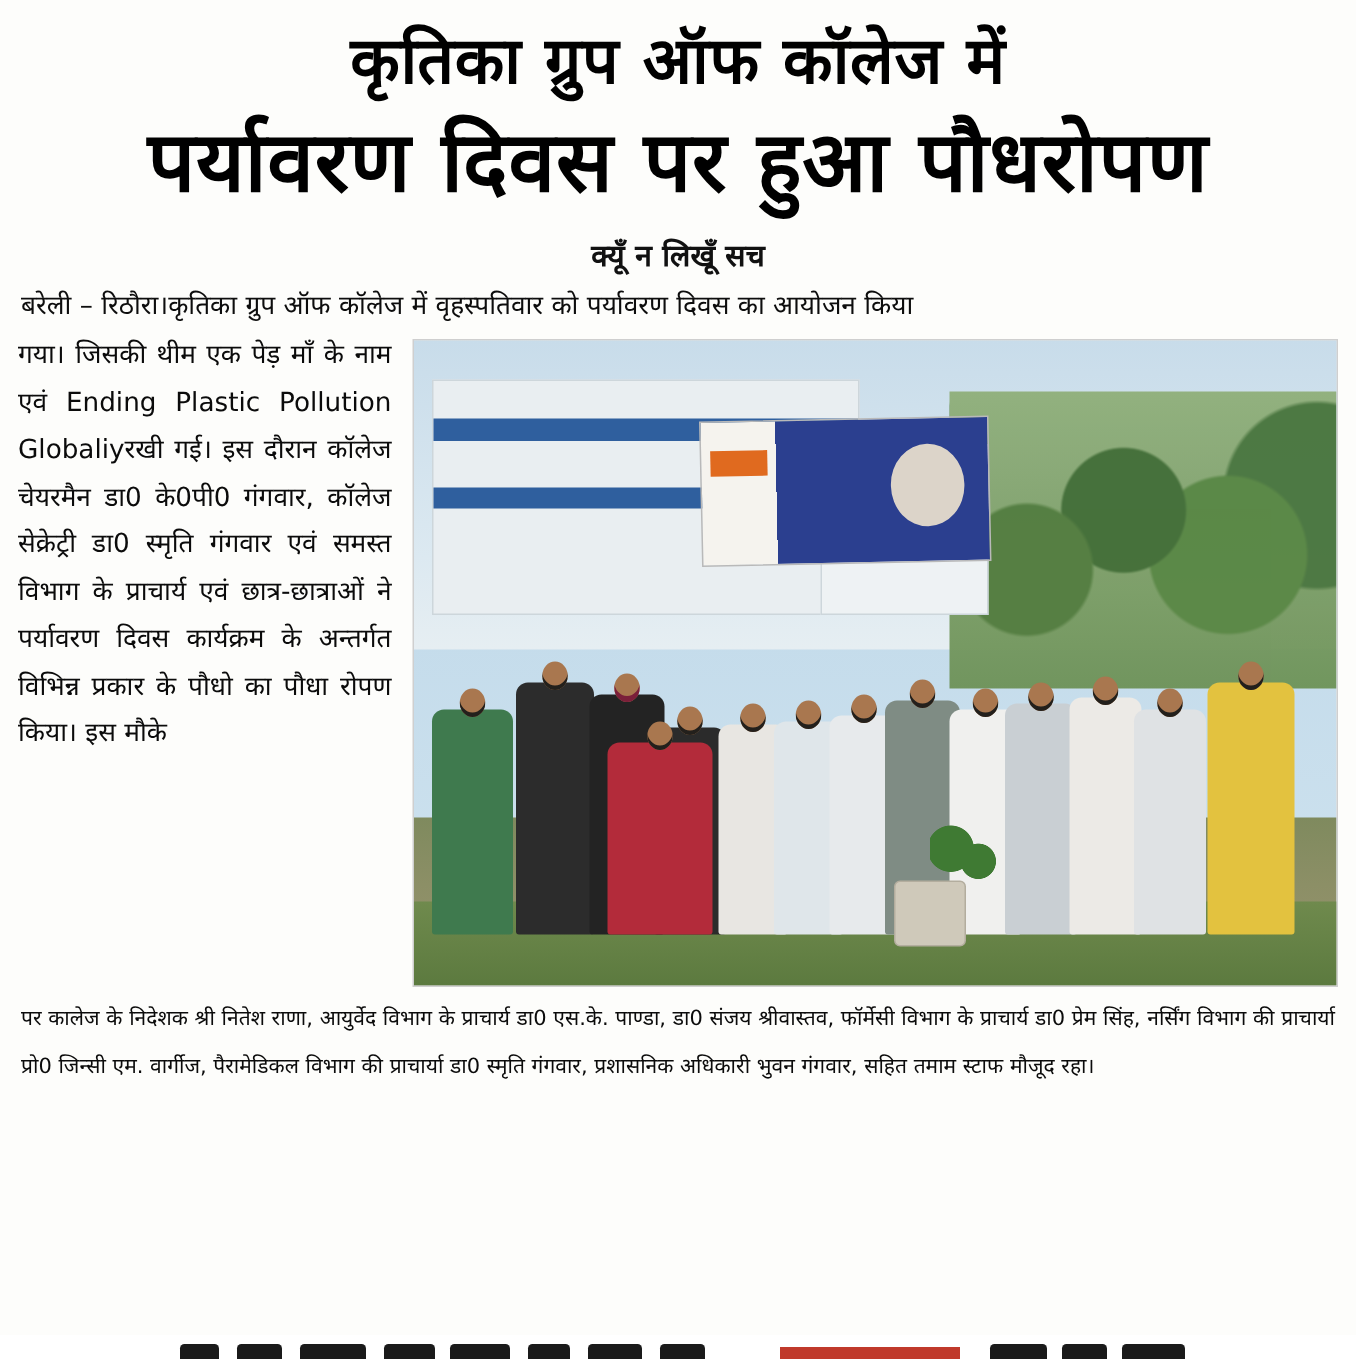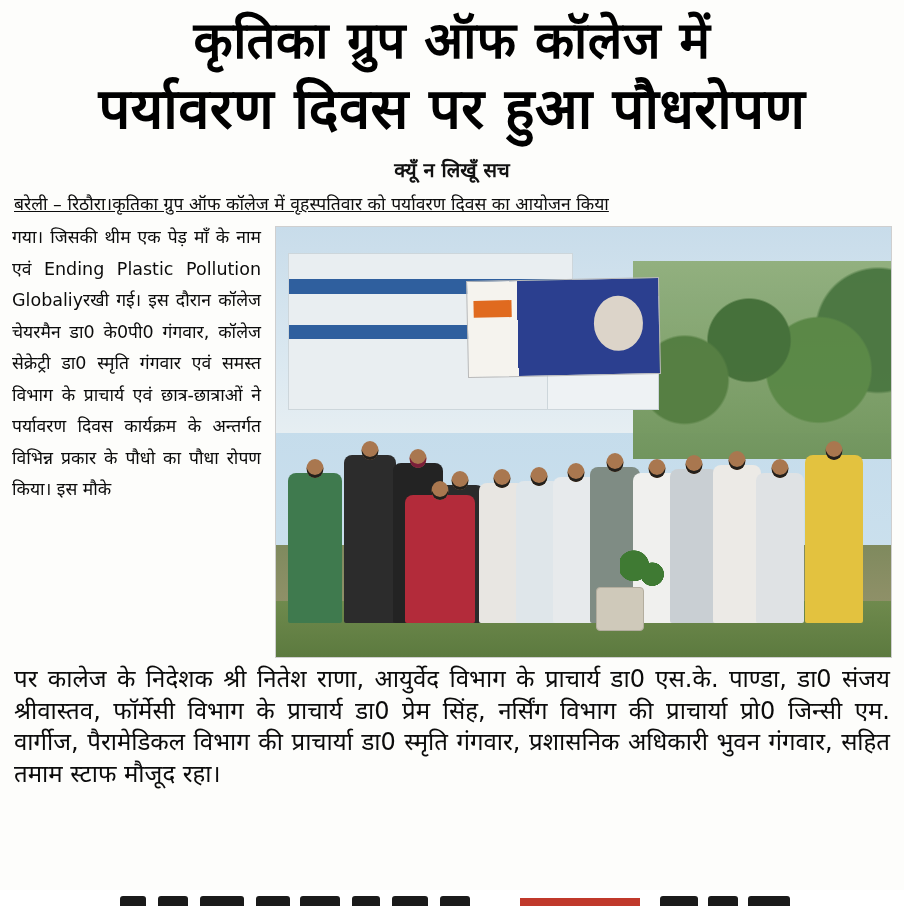--- a/index.html
+++ b/index.html
@@ -26,21 +26,21 @@
 
   
   .headline {
     text-align: center;
     font-family: "DejaVu Sans", "Liberation Sans", sans-serif;
     font-weight: 700;
     color: #000;
     letter-spacing: 0.5px;
   }
   .headline .line1 {
-    font-size: 51px;
+    font-size: 43px;
     line-height: 62px;
     white-space: nowrap;
   }
   .headline .line2 {
     font-size: 56px;
     line-height: 62px;
     white-space: nowrap;
     margin-top: 6px;
   }
 
@@ -55,21 +55,20 @@
   }
 
   
   .body-text {
     font-family: "DejaVu Sans", "Liberation Sans", sans-serif;
     font-size: 17.5px;
     line-height: 31px;
     color: #0d0d0d;
     text-align: justify;
     text-justify: inter-word;
-    text-decoration: underline;
   }
 
   .lead {
     margin: 0 0 2px 0;
     padding: 0 2px;
   }
 
   
   .photo-wrap {
     position: relative;
@@ -88,21 +87,21 @@
   .col-left {
     font-family: "DejaVu Sans", "Liberation Sans", sans-serif;
     font-size: 17.5px;
     line-height: 31.5px;
     text-align: justify;
   }
   .tail {
     clear: both;
     margin-top: 2px;
     font-family: "DejaVu Sans", "Liberation Sans", sans-serif;
-    font-size: 24px;
+    font-size: 14px;
     line-height: 31.5px;
     text-align: justify;
     padding: 0 2px;
   }
 
   
   .sky {
     position: absolute; left: 0; top: 0; width: 100%; height: 48%;
     background: linear-gradient(#c8dcea 0%, #dce9f1 70%, #e6eef2 100%);
   }

